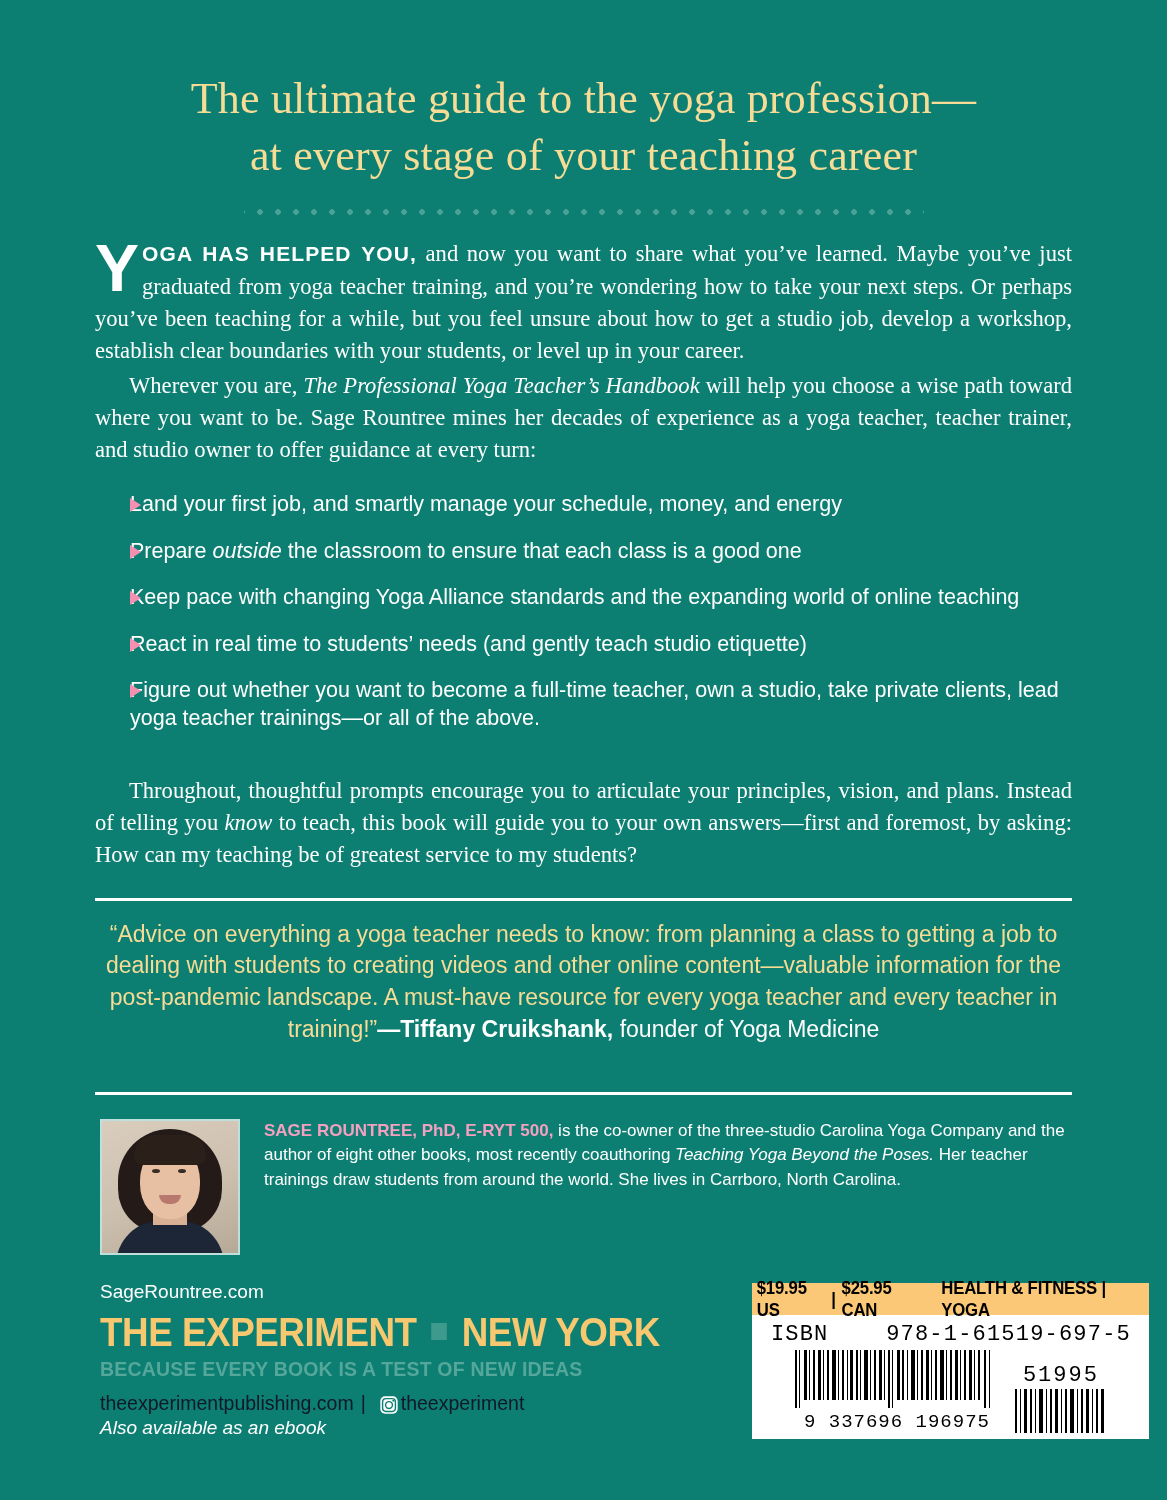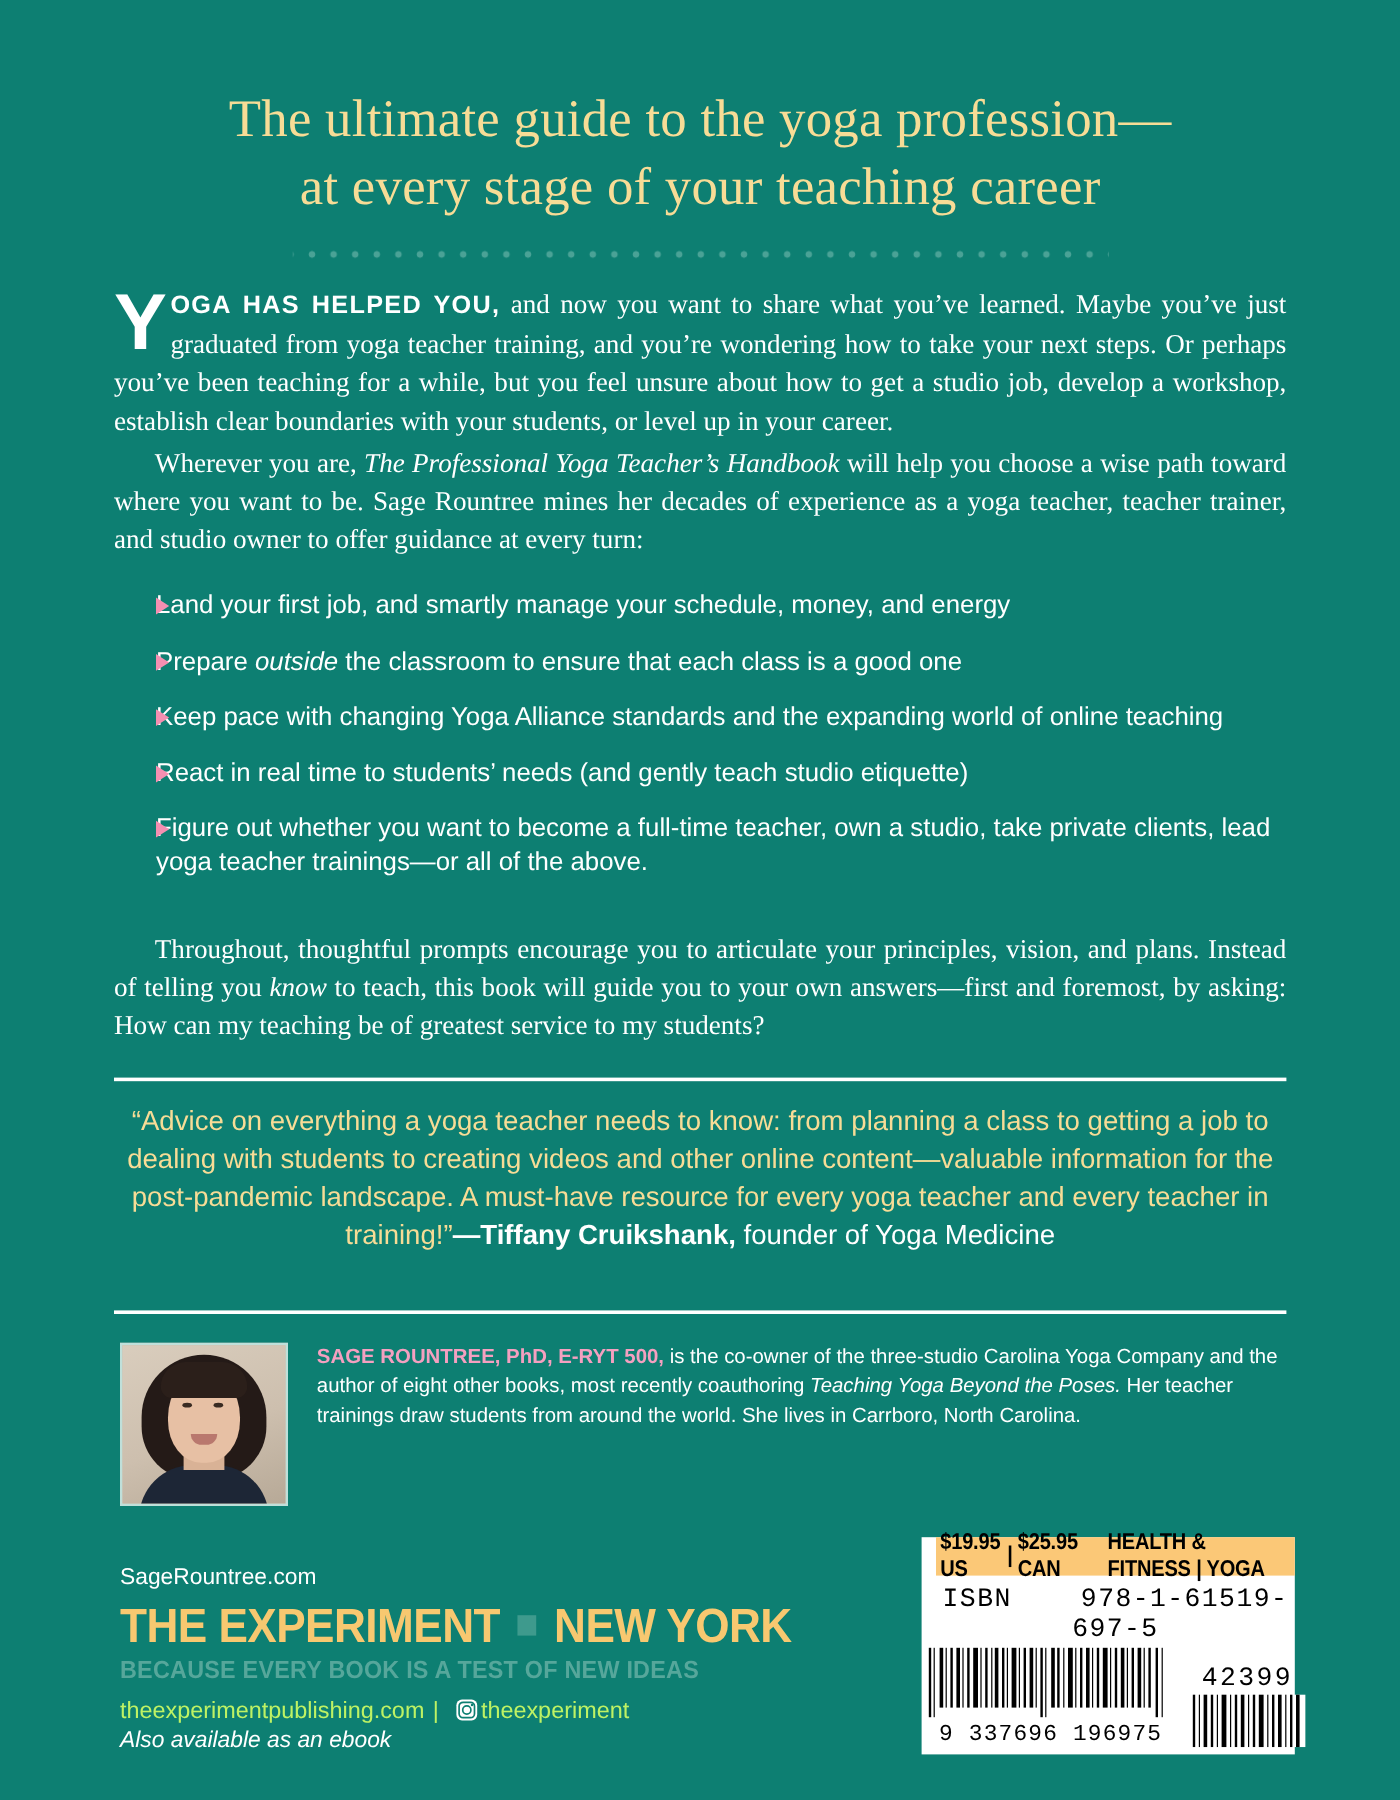--- a/index.html
+++ b/index.html
@@ -259,45 +259,45 @@
     font-family: "Liberation Sans", sans-serif;
     font-weight: 700;
     font-size: 20.5px;
     letter-spacing: .2px;
     margin-top: 5px;
     transform: scaleX(0.95);
     transform-origin: left center;
   }
   .pub-links {
     display: flex;
-    align-items: flex-start;
-    color: #bef264;
+    align-items: flex-end;
+    color: #0f172a;
     font-family: "Liberation Sans", sans-serif;
     font-size: 19.5px;
     margin-top: 11px;
   }
   .ig-icon {
     display: inline-flex;
     margin: 0 2px 0 6px;
     align-items: center;
   }
   .pub-ebook {
     color: #ffffff;
     font-family: "Liberation Sans", sans-serif;
     font-style: italic;
     font-size: 19px;
     margin-top: 2px;
   }
 
   
   .barcode-box {
     flex: 0 0 auto;
-    width: 311px;
+    width: 397px;
     background: #ffffff;
-    padding: 0 0 6px 12px;
+    padding: 0 0 6px 0;
     box-sizing: border-box;
     align-self: flex-end;
     margin-left: 44px;
   }
   .price-band {
     background: #fbc877;
     color: #000000;
     font-family: "Liberation Sans", sans-serif;
     font-weight: 700;
     font-size: 19px;
@@ -509,21 +509,21 @@
               <rect x="181" y="0" width="1" height="50"></rect>
                 <rect x="185" y="0" width="2" height="50"></rect>
               <rect x="191" y="0" width="2" height="58"></rect>
                 <rect x="196" y="0" width="1" height="58"></rect>
             </g>
           </svg>
           <div class="ean-digits">9 337696 196975</div>
         </div>
 
         <div class="addon-col">
-          <div class="addon-digits">42399</div>
+          <div class="addon-digits">51995</div>
           <svg class="bars-svg" width="96" height="44" viewBox="0 0 96 44" aria-hidden="true">
             <rect width="96" height="44" fill="#ffffff"></rect>
             <g fill="#000000">
               <rect x="2" y="0" width="2" height="44"></rect>
                 <rect x="7" y="0" width="1" height="44"></rect>
               <rect x="11" y="0" width="3" height="44"></rect>
                 <rect x="17" y="0" width="2" height="44"></rect>
               <rect x="22" y="0" width="1" height="44"></rect>
                 <rect x="26" y="0" width="4" height="44"></rect>
               <rect x="33" y="0" width="1" height="44"></rect>

